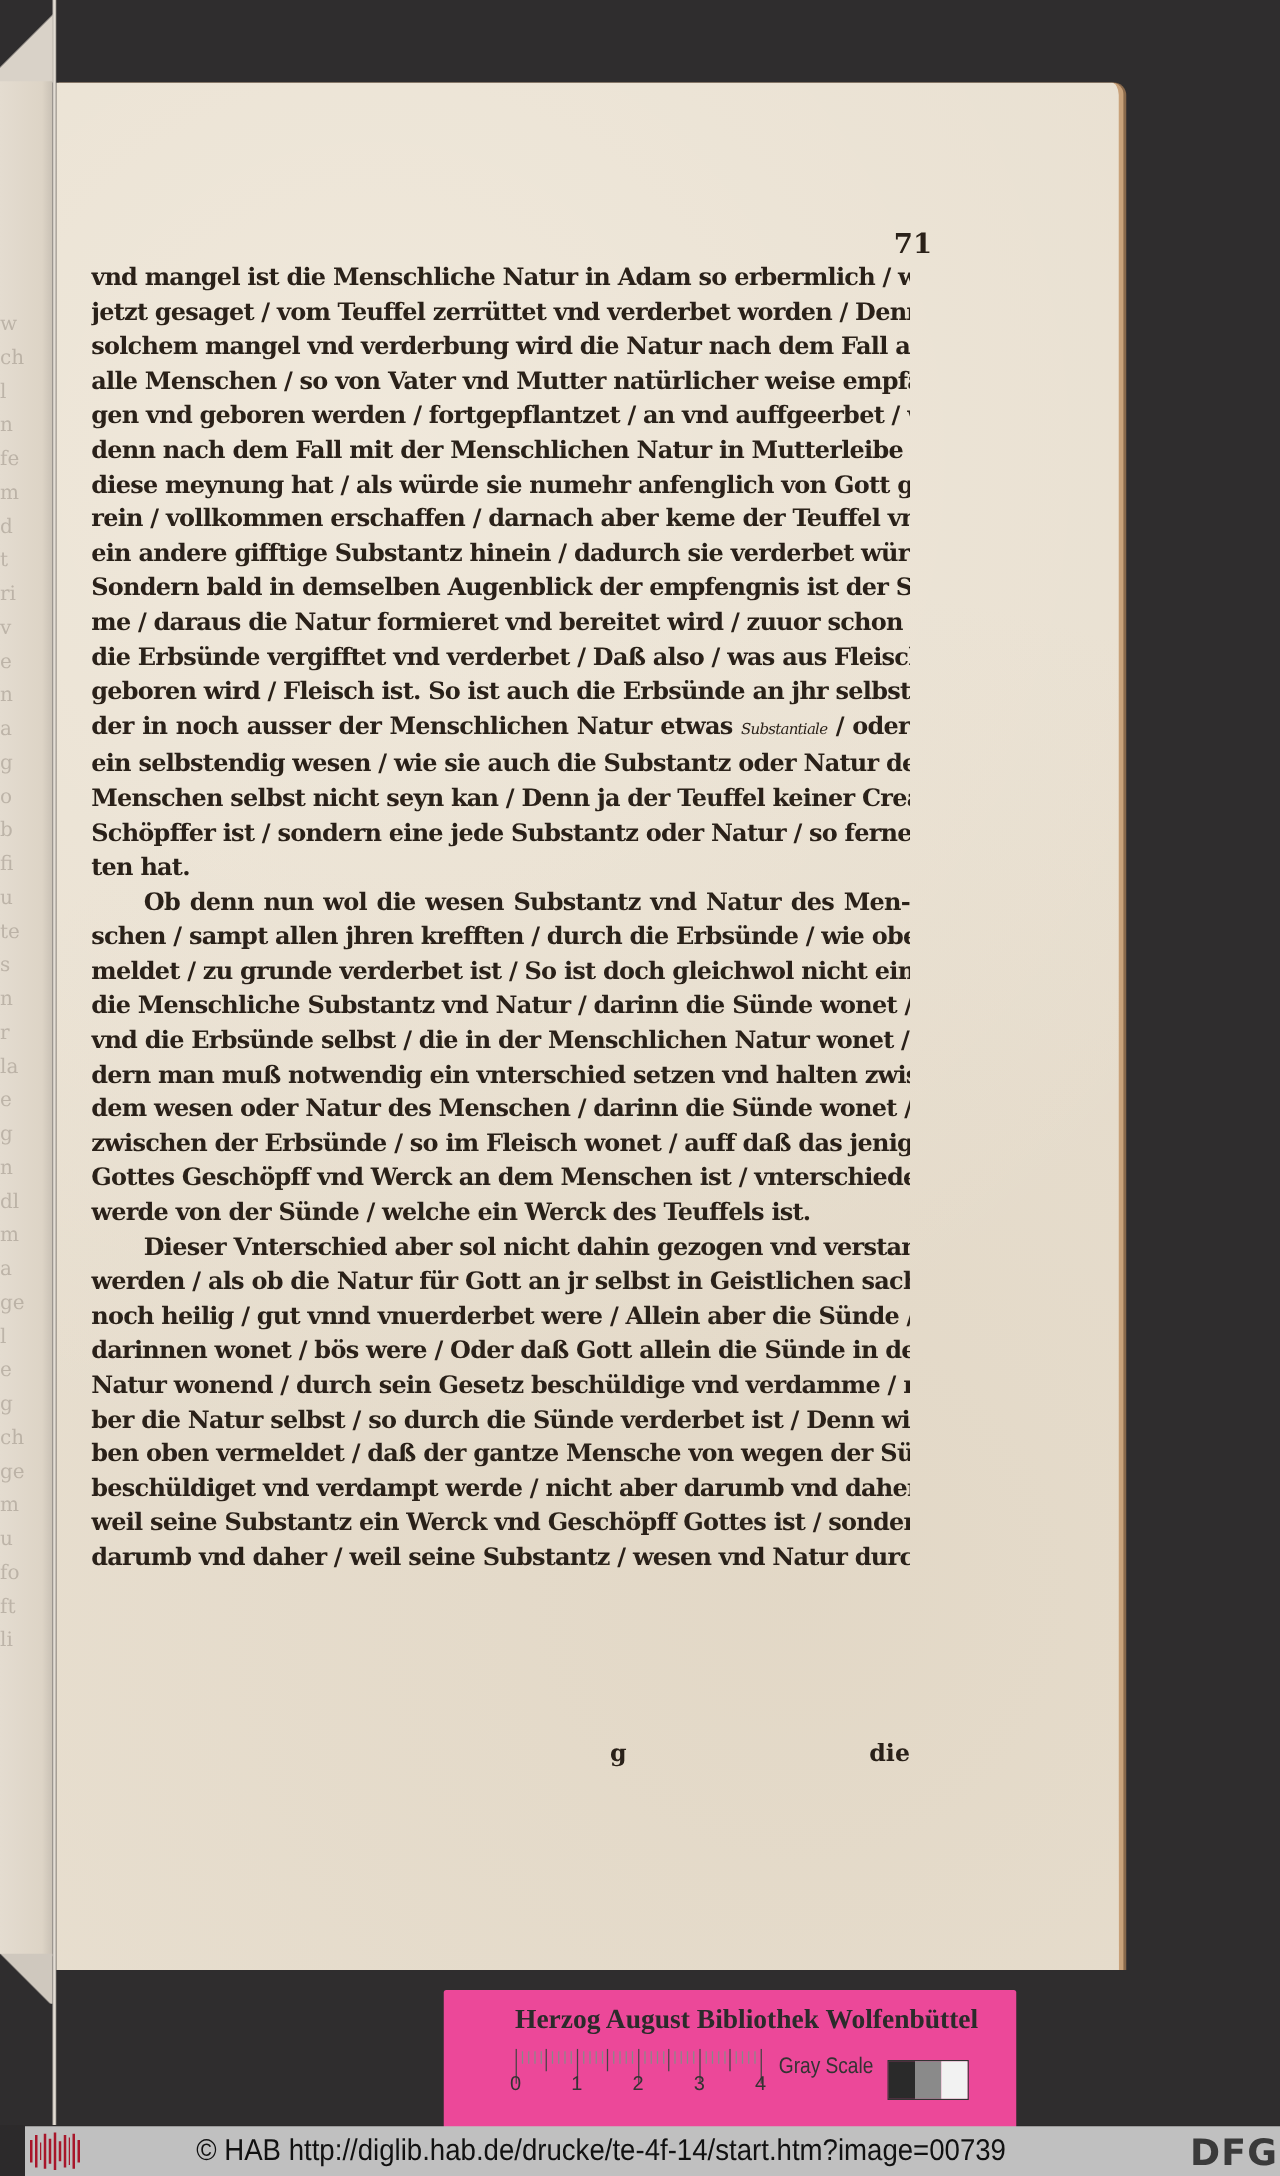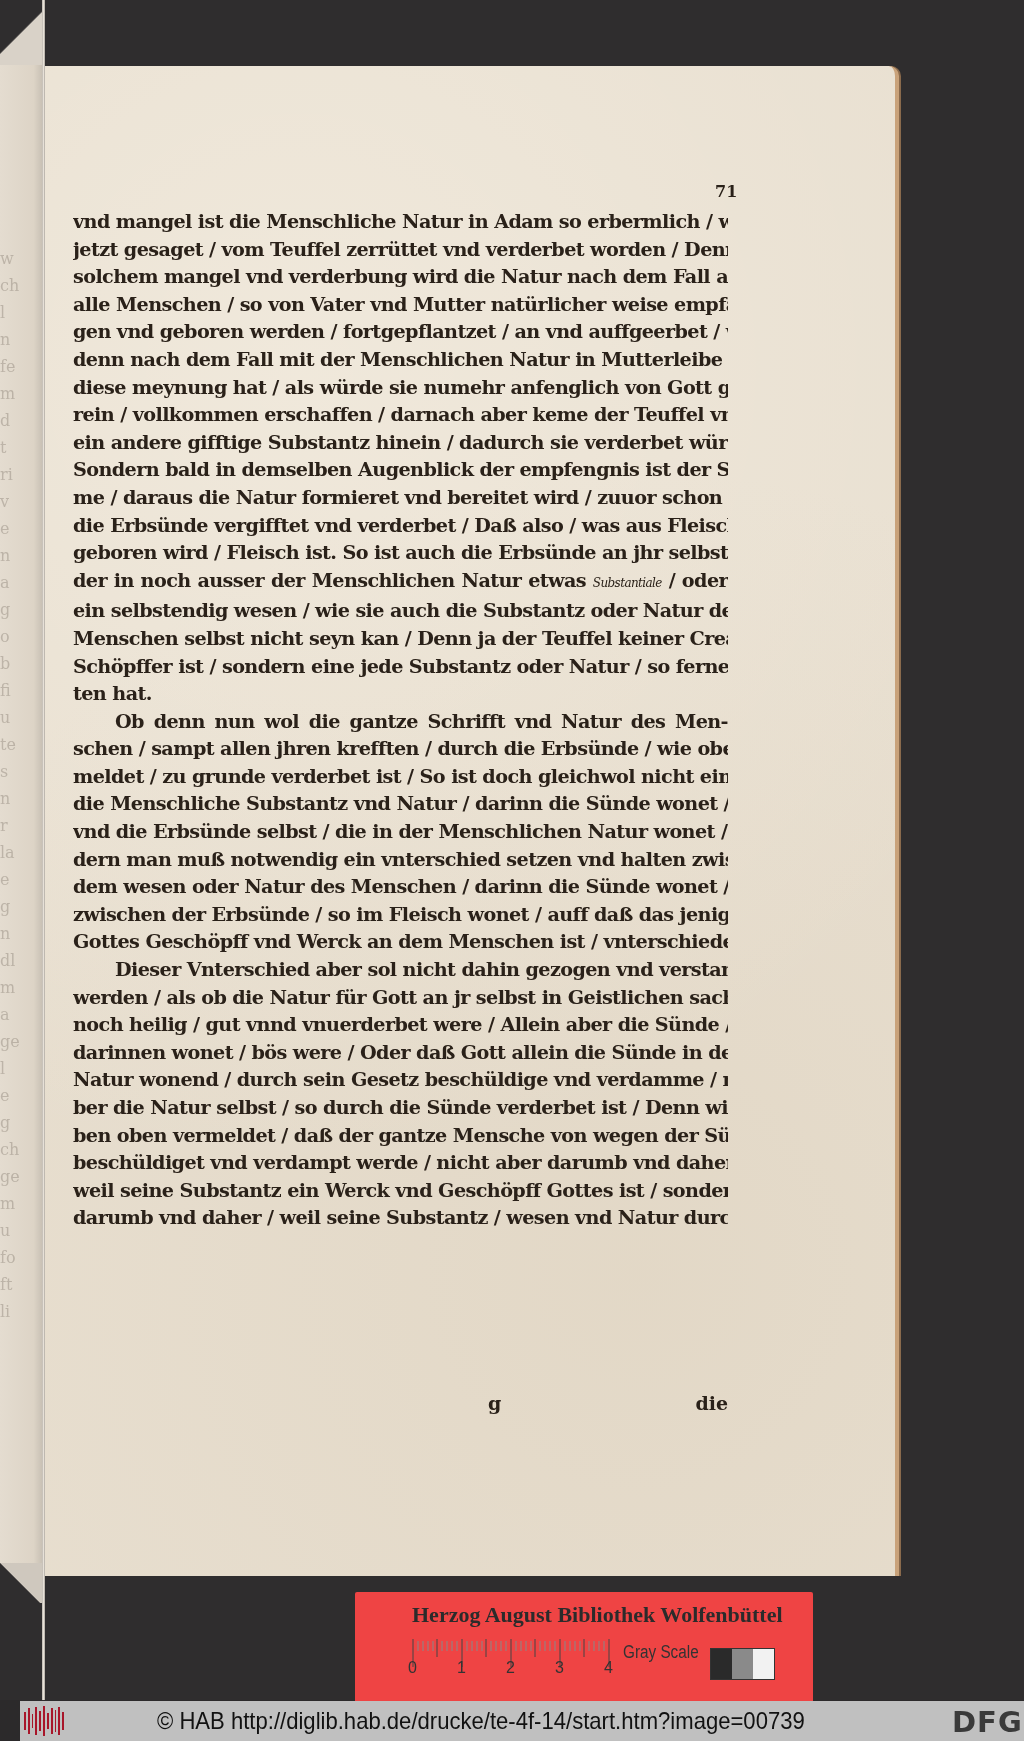--- a/index.html
+++ b/index.html
@@ -40,21 +40,21 @@
       background: #e8dfd0;
       background-image:
         radial-gradient(circle at 30% 20%, rgba(255,250,240,0.35), transparent 60%),
         radial-gradient(circle at 70% 80%, rgba(210,195,170,0.25), transparent 60%);
       border-right: 4px solid #c9a27a;
       border-top-right-radius: 10px;
       box-shadow: 2px 0 0 #8a6a4c;
     }
     .page-number {
       position: absolute; left: 670px; top: 116px;
-      font-size: 16px; font-weight: bold; color: #2a2119;
+      font-size: 22px; font-weight: bold; color: #2a2119;
     }
     .text-block {
       position: absolute; left: 28px; top: 142px; width: 655px;
       font-family: "DejaVu Serif", serif;
       font-size: 19.2px; line-height: 27.6px; color: #2a2119;
       font-weight: bold; letter-spacing: -0.6px;
     }
     .line {
       display: block; white-space: nowrap; text-align: justify;
       text-align-last: justify; overflow: hidden;
@@ -64,21 +64,21 @@
     .latin { font-style: italic; font-weight: normal; font-size: 12px; }
     .footer-line {
       position: absolute; left: 28px; top: 1326px; width: 655px;
       font-size: 19px; font-weight: bold; color: #2a2119;
     }
     .signature { position: absolute; left: 415px; }
     .catchword { position: absolute; right: 0; }
     
     .target-card {
       position: absolute; left: 355px; top: 1592px; width: 458px; height: 120px;
-      background: #ef4444; border-radius: 2px;
+      background: #ec4899; border-radius: 2px;
     }
     .target-title {
       position: absolute; left: 57px; top: 10px;
       font-family: "Liberation Serif", serif; font-weight: bold;
       font-size: 22px; color: #2b2b2b; white-space: nowrap;
     }
     .ruler {
       position: absolute; left: 57px; top: 47px; width: 200px; height: 30px;
     }
     .ruler-num {
@@ -144,29 +144,30 @@
       <span class="line"><span>ein andere gifftige Substantz hinein / dadurch sie verderbet würde /</span></span>
       <span class="line"><span>Sondern bald in demselben Augenblick der empfengnis ist der Sa-</span></span>
       <span class="line"><span>me / daraus die Natur formieret vnd bereitet wird / zuuor schon durch</span></span>
       <span class="line"><span>die Erbsünde vergifftet vnd verderbet / Daß also / was aus Fleisch</span></span>
       <span class="line"><span>geboren wird / Fleisch ist.   So ist auch die Erbsünde an jhr selbst we-</span></span>
       <span class="line"><span>der in noch ausser der Menschlichen Natur etwas </span><span class="latin">Substantiale</span><span> / oder</span></span>
       <span class="line"><span>ein selbstendig wesen / wie sie auch die Substantz oder Natur des</span></span>
       <span class="line"><span>Menschen selbst nicht seyn kan / Denn ja der Teuffel keiner Creatur</span></span>
       <span class="line"><span>Schöpffer ist / sondern eine jede Substantz oder Natur / so ferne sie</span></span>
       <span class="line last"><span>ten hat.</span></span>
-      <span class="line indent"><span>Ob denn nun wol die gantze Schrifft vnd Natur des Men-</span></span>
+      <span class="line indent"><span>Ob denn nun wol die wesen Substantz vnd Natur des Men-</span></span>
       <span class="line"><span>schen / sampt allen jhren krefften / durch die Erbsünde / wie oben ver-</span></span>
       <span class="line"><span>meldet / zu grunde verderbet ist / So ist doch gleichwol nicht ein ding /</span></span>
       <span class="line"><span>die Menschliche Substantz vnd Natur / darinn die Sünde wonet /</span></span>
       <span class="line"><span>vnd die Erbsünde selbst / die in der Menschlichen Natur wonet / son-</span></span>
       <span class="line"><span>dern man muß notwendig ein vnterschied setzen vnd halten zwischen</span></span>
       <span class="line"><span>dem wesen oder Natur des Menschen / darinn die Sünde wonet / vnd</span></span>
       <span class="line"><span>zwischen der Erbsünde / so im Fleisch wonet / auff daß das jenige / was</span></span>
       <span class="line"><span>Gottes Geschöpff vnd Werck an dem Menschen ist / vnterschieden</span></span>
+      <span class="line last"><span>werde von der Sünde / welche ein Werck des Teuffels ist.</span></span>
       <span class="line indent"><span>Dieser Vnterschied aber sol nicht dahin gezogen vnd verstanden</span></span>
       <span class="line"><span>werden / als ob die Natur für Gott an jr selbst in Geistlichen sachen</span></span>
       <span class="line"><span>noch heilig / gut vnnd vnuerderbet were / Allein aber die Sünde / so</span></span>
       <span class="line"><span>darinnen wonet / bös were / Oder daß Gott allein die Sünde in der</span></span>
       <span class="line"><span>Natur wonend / durch sein Gesetz beschüldige vnd verdamme / nicht a-</span></span>
       <span class="line"><span>ber die Natur selbst / so durch die Sünde verderbet ist / Denn wir ha-</span></span>
       <span class="line"><span>ben oben vermeldet / daß der gantze Mensche von wegen der Sünde</span></span>
       <span class="line"><span>beschüldiget vnd verdampt werde / nicht aber darumb vnd daher /</span></span>
       <span class="line"><span>weil seine Substantz ein Werck vnd Geschöpff Gottes ist / sondern</span></span>
       <span class="line"><span>darumb vnd daher / weil seine Substantz / wesen vnd Natur durch</span></span>

